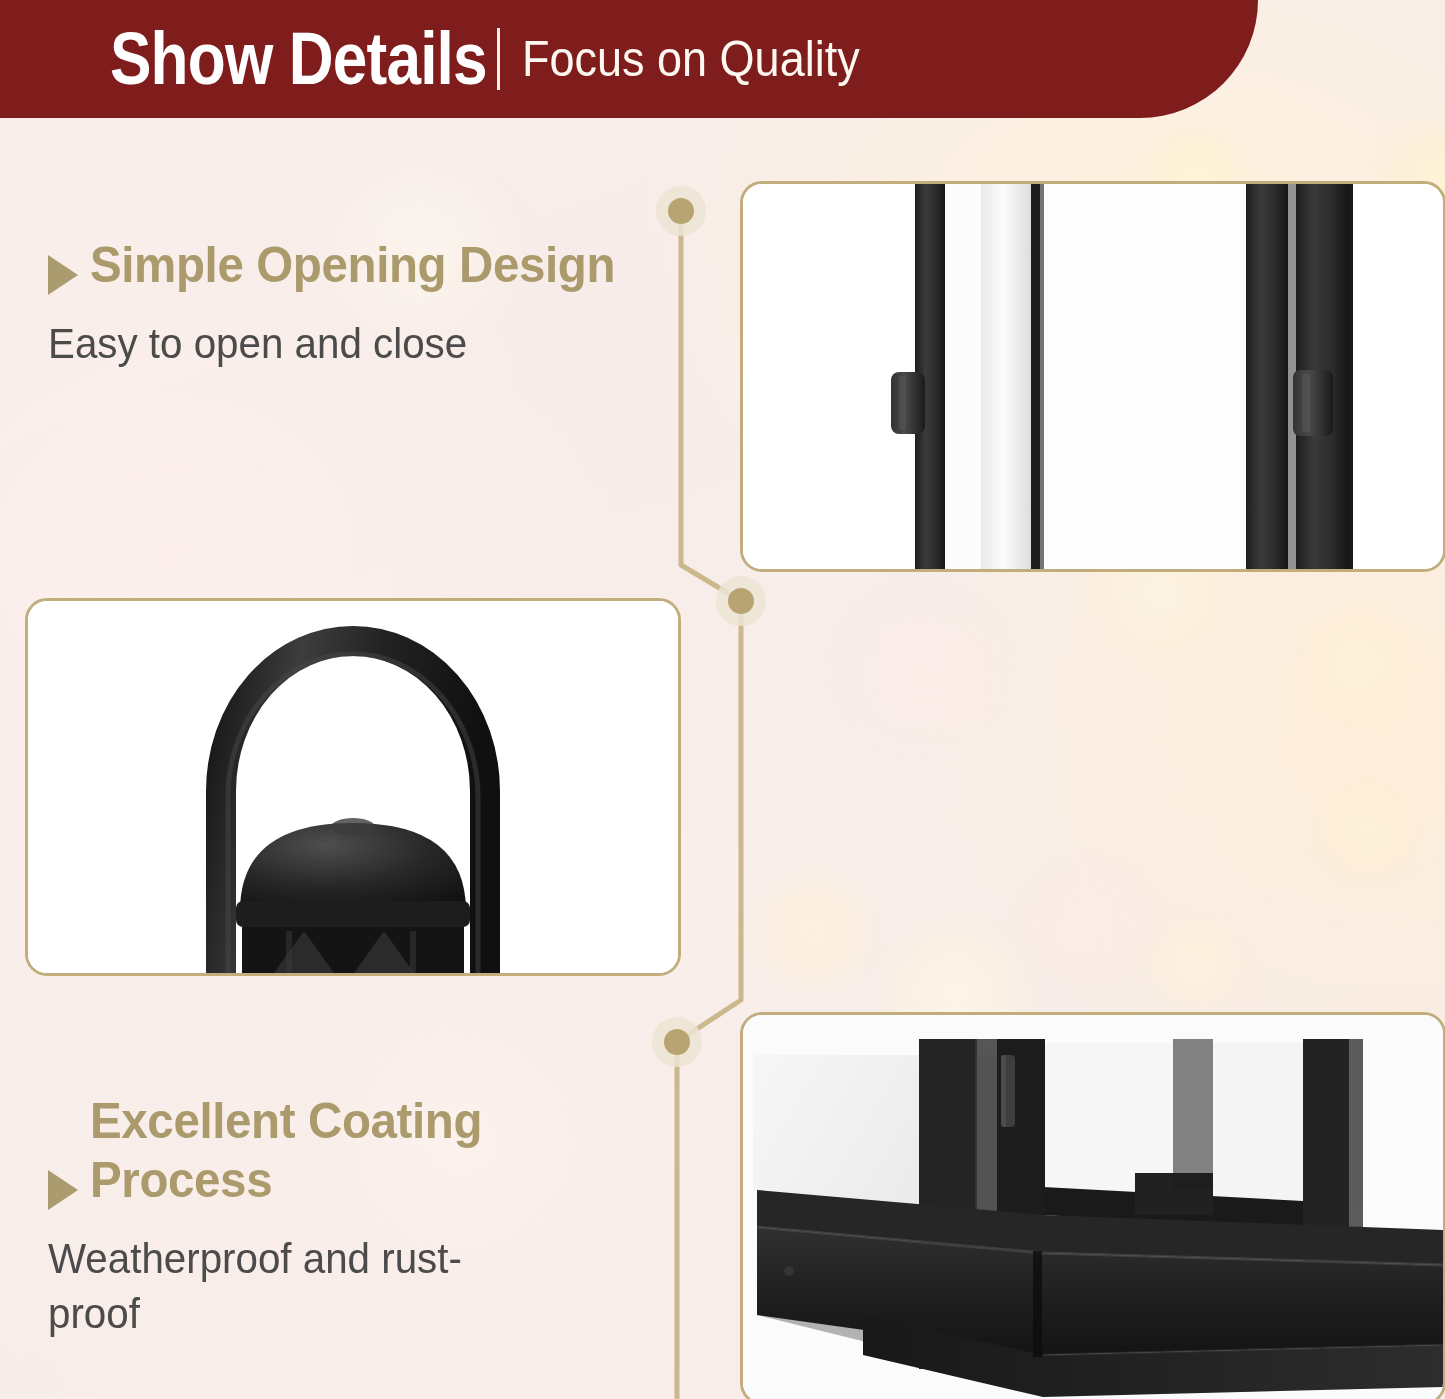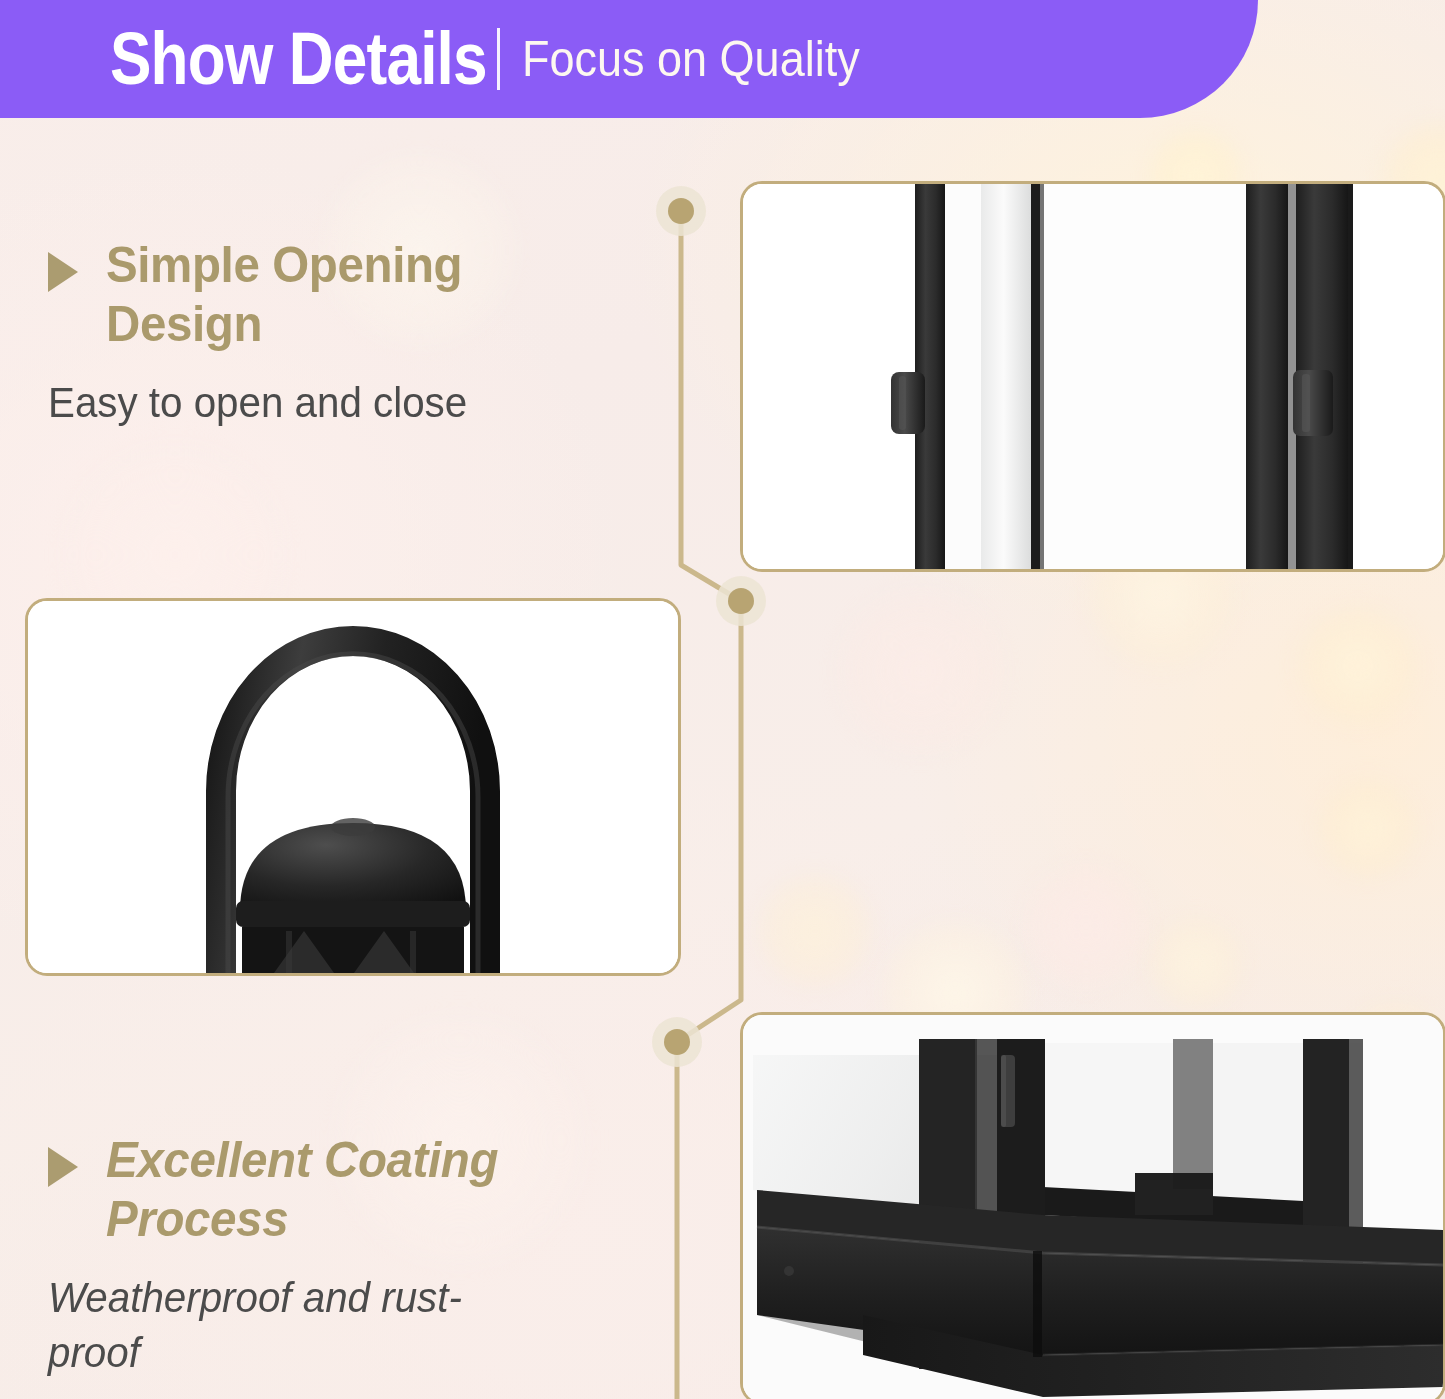--- a/index.html
+++ b/index.html
@@ -34,21 +34,21 @@
     filter: blur(10px);
   }
 
   
   .banner {
     position: absolute;
     left: 0;
     top: 0;
     width: 1258px;
     height: 118px;
-    background: #8b5cf6;
+    background: #7f1d1d;
     border-bottom-right-radius: 128px;
     z-index: 6;
   }
   .banner-inner {
     position: absolute;
     left: 110px;
     top: 0;
     height: 118px;
     display: flex;
     align-items: center;
@@ -99,22 +99,22 @@
   }
   .panel svg { display: block; width: 100%; height: 100%; }
 
   
   .feature {
     position: absolute;
     z-index: 4;
   }
   .feature-head {
     display: flex;
-    align-items: flex-start;
-    gap: 28px;
+    align-items: flex-end;
+    gap: 12px;
   }
   .feature.rtl .feature-head { }
   .tri {
     flex: 0 0 auto;
     width: 0;
     height: 0;
     margin-top: 16px;
   }
   .tri.right {
     border-top: 20px solid transparent;
@@ -337,21 +337,21 @@
 
   <div class="feature" style="left:48px;top:236px;width:610px;">
     <div class="feature-head">
       <span class="tri right"></span>
       <span class="feature-title">Simple Opening Design</span>
     </div>
     <div class="feature-sub">Easy to open and close</div>
   </div>
 
 
-  <div class="feature" style="left:48px;top:1131px;width:600px;font-style:italic;">
+  <div class="feature" style="left:48px;top:1092px;width:600px;">
     <div class="feature-head">
       <span class="tri right"></span>
       <span class="feature-title">Excellent Coating Process</span>
     </div>
     <div class="feature-sub" style="width:470px;">Weatherproof and rust-proof</div>
   </div>
 
 </div>
 
 </body></html>

